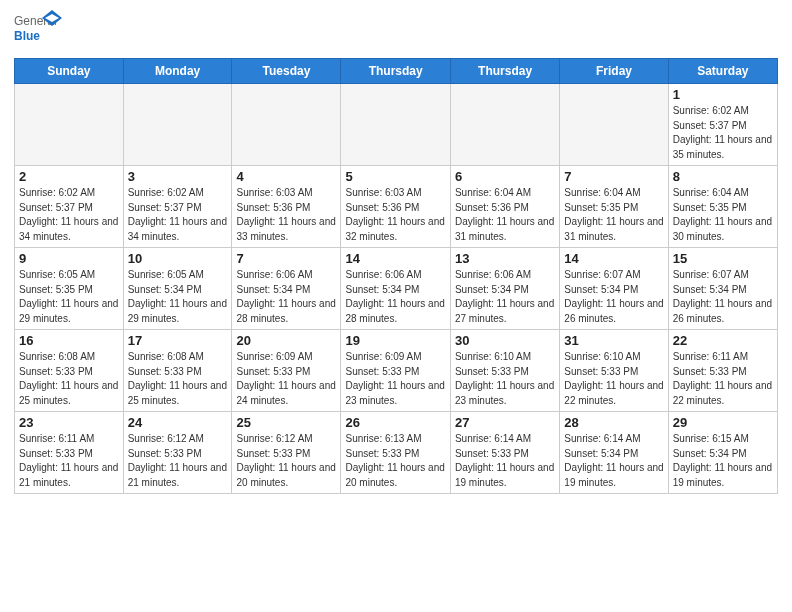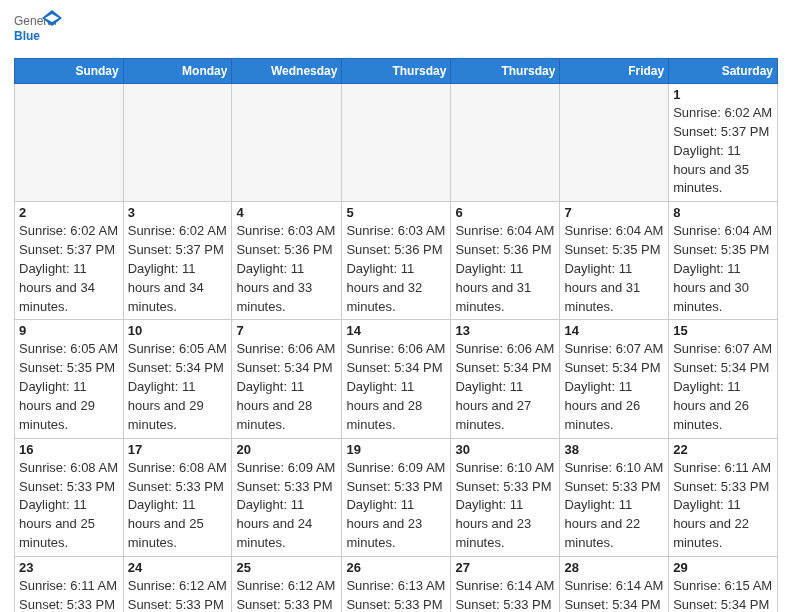--- a/index.html
+++ b/index.html
@@ -44,21 +44,21 @@
       width: 100%;
       border-collapse: collapse;
       border: 1px solid #ccc;
     }
     .calendar th {
       background: #2b7fd4;
       color: #fff;
       font-size: 12px;
       font-weight: bold;
       padding: 5px 4px;
-      text-align: right;
+      text-align: center;
       border: 1px solid #2268b5;
     }
     .calendar td {
       vertical-align: top;
       border: 1px solid #ccc;
       padding: 3px 4px;
       width: 113px;
       min-height: 72px;
       background: #fff;
       font-size: 9.5px;
@@ -71,21 +71,21 @@
       background: #f5f5f5;
     }
     .day-number {
       font-size: 13px;
       font-weight: bold;
       color: #222;
       display: block;
       margin-bottom: 2px;
     }
     .day-info {
-      font-size: 13px;
+      font-size: 10px;
       color: #333;
       line-height: 1.45;
     }
   </style>
 </head>
 <body>
 
 <div class="page">
   <div class="header">
     <div class="logo">
@@ -100,21 +100,21 @@
       <div class="month-title"></div>
       <div class="subtitle"></div>
     </div>
   </div>
 
   <table class="calendar">
     <thead>
       <tr>
       <th>Sunday</th>
           <th>Monday</th>
-          <th>Wednesday</th>
+          <th>Tuesday</th>
           <th>Thursday</th>
           <th>Thursday</th>
           <th>Friday</th>
           <th>Saturday</th>
         </tr>
     </thead>
     <tbody id="calendar-body">
     <tr>
           <td class="empty"></td>
           <td class="empty"></td>
@@ -262,21 +262,21 @@
 and 23 minutes.</div>
           </td>
           <td>
             <span class="day-number">30</span>
             <div class="day-info">Sunrise: 6:10 AM
 Sunset: 5:33 PM
 Daylight: 11 hours
 and 23 minutes.</div>
           </td>
           <td>
-            <span class="day-number">38</span>
+            <span class="day-number">31</span>
             <div class="day-info">Sunrise: 6:10 AM
 Sunset: 5:33 PM
 Daylight: 11 hours
 and 22 minutes.</div>
           </td>
           <td>
             <span class="day-number">22</span>
             <div class="day-info">Sunrise: 6:11 AM
 Sunset: 5:33 PM
 Daylight: 11 hours

